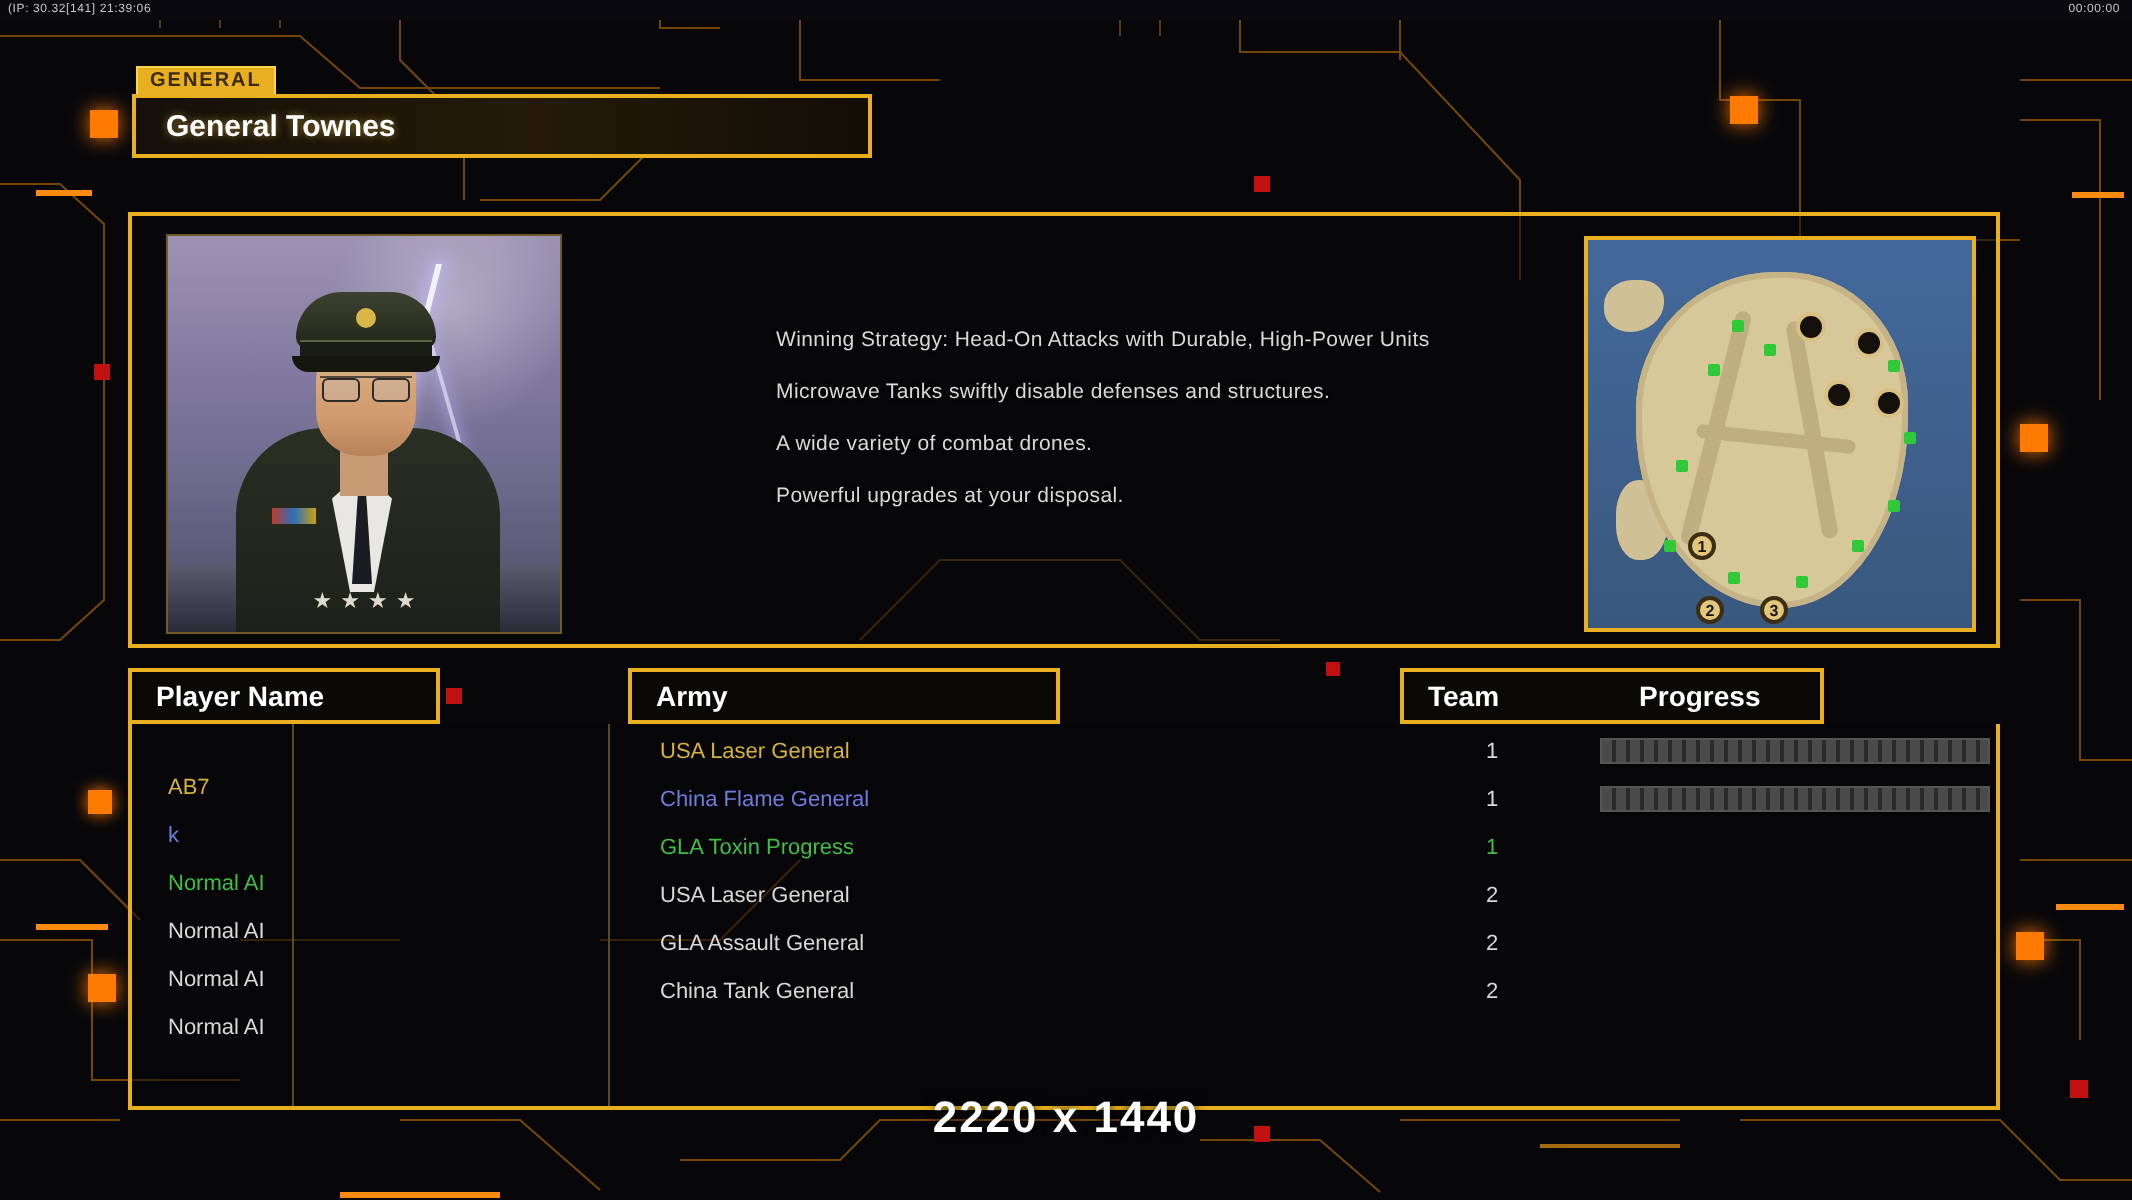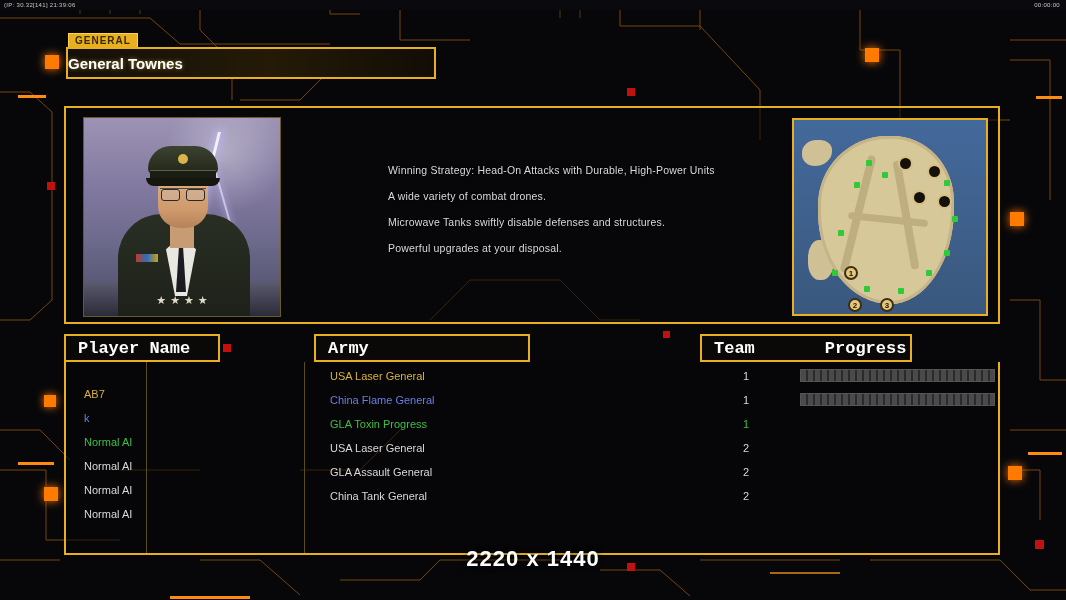--- a/index.html
+++ b/index.html
@@ -39,21 +39,21 @@
     padding:1px 6px 2px 6px;
     border:1px solid #ffd24a;
   }
   .name-box {
     position:absolute; left:66px; top:47px; width:370px; height:32px;
     border:2px solid #e8b021;
     background:linear-gradient(90deg,#14100a 0%, #241a06 55%, #120d06 100%);
     display:flex; align-items:center;
   }
   .name-box .txt {
-    color:#ffffff; font-size:15px; font-weight:bold; padding-left:0;
+    color:#ffffff; font-size:15px; font-weight:bold; padding-left:15px;
     text-shadow:0 0 4px rgba(255,210,80,.5);
   }
 
   
   .main-panel {
     position:absolute; left:64px; top:106px; width:936px; height:218px;
     border:2px solid #e8b021;
     background:rgba(8,8,10,0.55);
   }
   .portrait {
@@ -176,21 +176,21 @@
   .base { position:absolute; width:14px; height:14px; border-radius:50%;
           background:#e3c77c; border:2px solid #3a2f13; color:#1a1508;
           font-size:8px; font-weight:bold; text-align:center; line-height:11px; }
 
   
   .tbl-head { position:absolute; left:64px; top:334px; width:936px; height:28px; }
   .th-box {
     position:absolute; height:28px; border:2px solid #e8b021;
     background:rgba(12,10,6,.7);
     display:flex; align-items:center; color:#ffffff;
-    font-size:17px; font-weight:bold;font-family:Liberation Mono, monospace;
+    font-size:14px; font-weight:bold;
   }
   .th-box span { padding-left:12px; }
 
   .tbl-body {
     position:absolute; left:64px; top:362px; width:936px; height:193px;
     border:2px solid #e8b021; border-top:none;
     background:rgba(6,6,8,.55);
   }
   .row { position:absolute; left:0; width:100%; height:24px; display:flex; align-items:center; }
   .c-name { position:absolute; left:18px; font-size:11px;margin-top:36px; }
@@ -300,22 +300,22 @@
       <div class="p-glass"></div>
       <div class="p-cap"></div>
       <div class="p-capband"></div>
       <div class="p-brim"></div>
       <div class="p-capbadge"></div>
       <div class="p-stars">★★★★</div>
     </div>
 
     <div class="desc">
       <div class="line">Winning Strategy: Head-On Attacks with Durable, High-Power Units</div>
+      <div class="line">Microwave Tanks swiftly disable defenses and structures.</div>
       <div class="line">A wide variety of combat drones.</div>
-      <div class="line">Microwave Tanks swiftly disable defenses and structures.</div>
       <div class="line">Powerful upgrades at your disposal.</div>
     </div>
 
     <div class="minimap">
       <div class="mm-water"></div>
       <div class="mm-land2"></div>
       <div class="mm-land3"></div>
       <div class="mm-land"></div>
 
       <div class="mm-path" style="left:60px;top:34px;width:8px;height:120px;transform:rotate(14deg);"></div>

